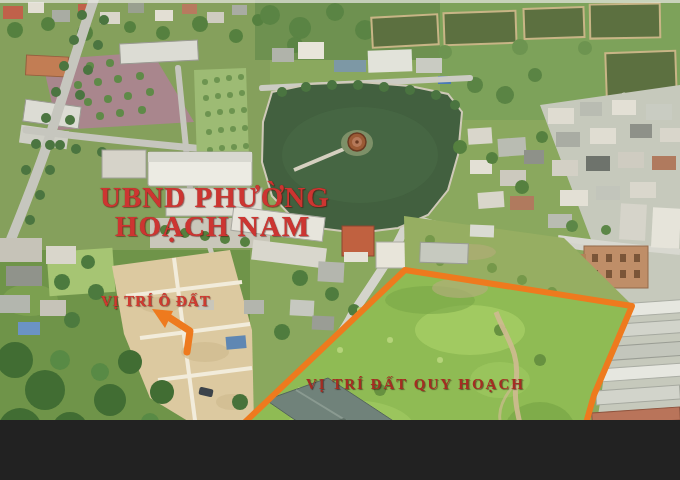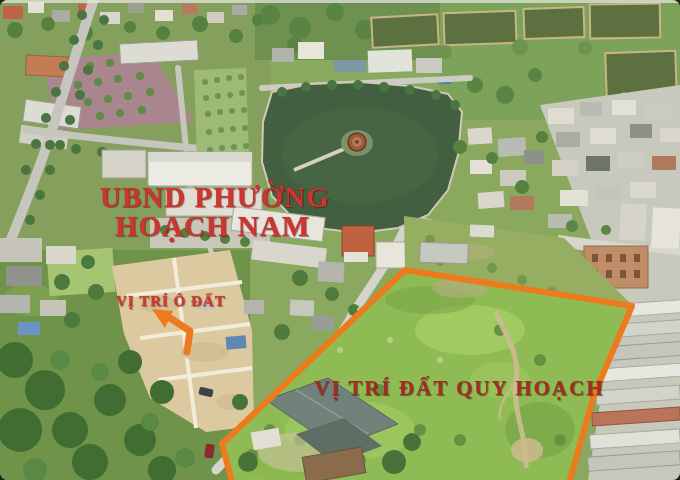--- a/index.html
+++ b/index.html
@@ -1,36 +1,35 @@
 <!DOCTYPE html>
 <html style="--boundary-orange: #ee7a1e; --ward-label-red: #cd3531; --plot-label-red: #d03a30; --planned-label-red: #a52c22;"><head>
 <meta charset="utf-8">
 <style>
   html,body{margin:0;padding:0;background:#222;}
   .stage{
-    position:relative;width:680px;height:480px;overflow:hidden;
+    position:relative;width:680px;height:420px;overflow:hidden;
     font-family:"Liberation Serif","DejaVu Serif",serif;
-    border-radius:8px;
   }
   .stage svg{display:block;width:680px;height:480px;}
   .overlay-label{
     position:absolute;font-weight:bold;white-space:nowrap;
     text-shadow:1px 1px 1px rgba(70,0,0,.45), 0 0 1px rgba(120,10,10,.6);
   }
   .ward-label{
     left:100px;top:183px;width:225px;text-align:center;
     font-size:29px;line-height:29px;letter-spacing:1px;
     color:var(--ward-label-red,#cd3531);
   }
   .plot-label{
-    left:116px;top:293px;font-size:15px;letter-spacing:1px;
+    left:101px;top:293px;font-size:15px;letter-spacing:1px;
     color:var(--plot-label-red,#d03a30);
   }
   .planned-label{
-    left:314px;top:376px;font-size:21px;letter-spacing:2px;
+    left:306px;top:376px;font-size:15px;letter-spacing:2px;
     color:var(--planned-label-red,#a52c22);
     text-shadow:1px 1px 1px rgba(40,0,0,.5);
   }
 </style>
 </head>
 <body>
 
 <div class="stage">
 
 <svg viewBox="0 0 680 480" xmlns="http://www.w3.org/2000/svg">

